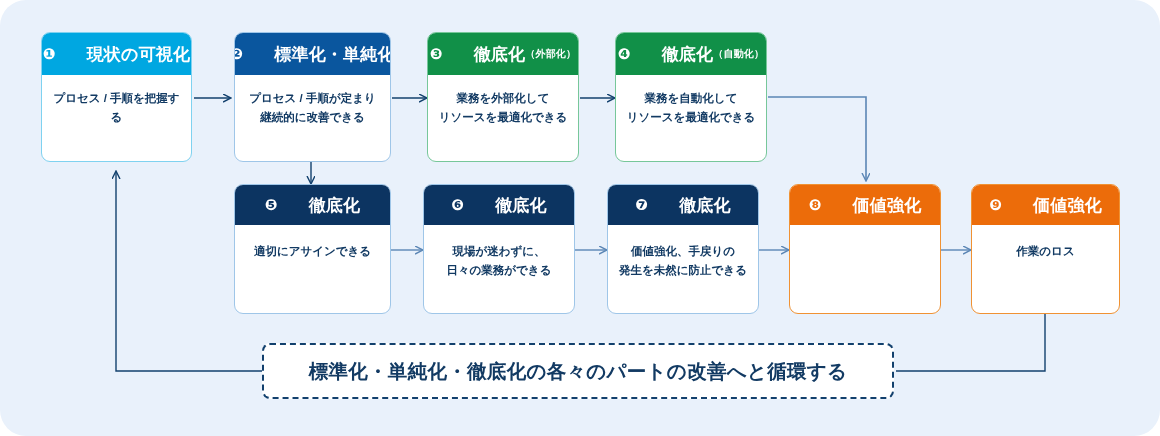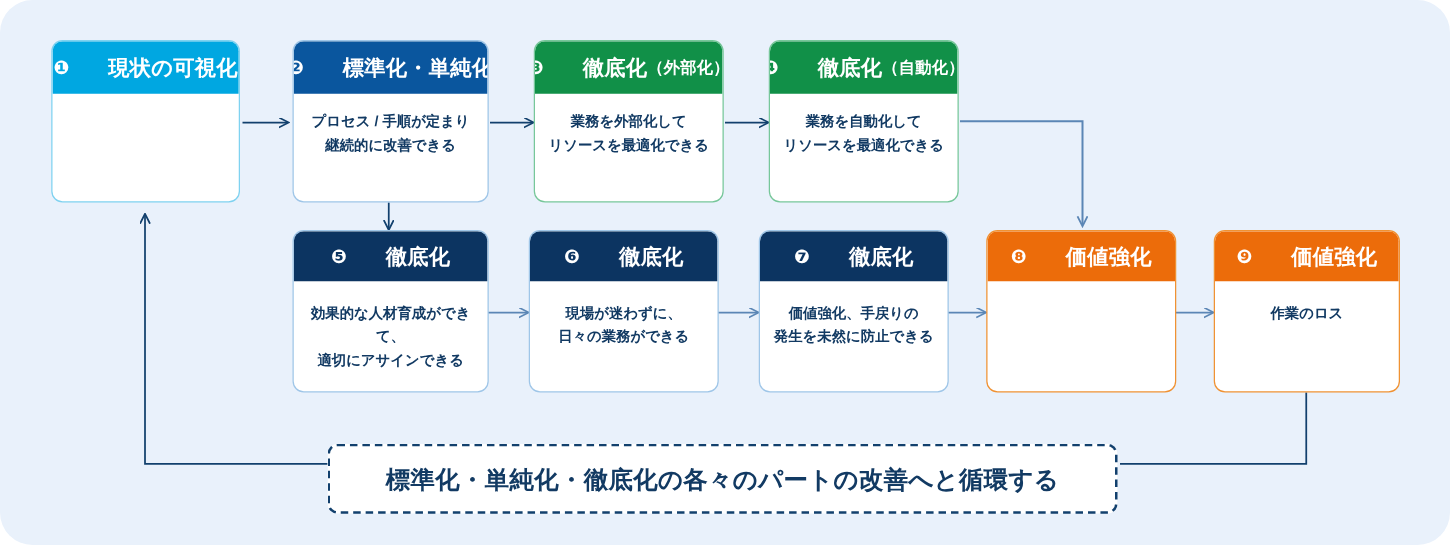--- a/index.html
+++ b/index.html
@@ -33,21 +33,21 @@
     display: flex;
     align-items: center;
     justify-content: center;
     color: #ffffff;
     font-weight: bold;
     letter-spacing: .2px;
     white-space: nowrap;
   }
   .card .hdr .num { font-size: 15px; margin-right: 4px; }
   .card .hdr .ttl { font-size: 17px; margin-left: 27px; }
-  .card .hdr .sub { font-size: 13px; margin-left: 0; text-align: center; }
+  .card .hdr .sub { font-size: 10px; margin-left: 0; text-align: center; }
   .card .body {
     flex: 1 1 auto;
     padding: 14px 6px 6px;
     color: #123a63;
     font-size: 11.5px;
     font-weight: bold;
     line-height: 1.65;
     text-align: center;
   }
   .card.r2 .hdr { height: 40px; flex: 0 0 40px; }
@@ -69,21 +69,21 @@
   #wires { position: absolute; left: 0; top: 0; width: 1160px; height: 436px; }
 
   
   #banner {
     position: absolute;
     left: 262px; top: 343px;
     width: 632px; height: 56px;
     background: #ffffff;
     border: 2px dashed #12406d;
     border-radius: 8px;
-    display: flex; align-items: center; justify-content: center; margin-top: 12px;
+    display: flex; align-items: center; justify-content: center;
   }
   #banner .btext {
     color: #123a63;
     font-size: 19.5px;
     font-weight: bold;
     letter-spacing: .3px;
     white-space: nowrap;
   }
 </style>
 </head>
@@ -118,20 +118,21 @@
 
     <path d="M262,371 L116,371 L116,172" fill="none" stroke="#12406d" stroke-width="1.4" marker-end="url(#ahNavy)"></path>
   </svg>
 
   <div class="card th-cyan" style="left:41px; top:32px; width:151px; height:130px;">
     <div class="hdr">
       <span class="num">❶</span>
       <span class="ttl">現状の可視化</span>
     </div>
     <div class="body">
+      <div>プロセス / 手順を把握する</div>
     </div>
   </div>
 
   <div class="card th-blue" style="left:234px; top:32px; width:157px; height:130px;">
     <div class="hdr">
       <span class="num">❷</span>
       <span class="ttl">標準化・単純化</span>
     </div>
     <div class="body">
       <div>プロセス / 手順が定まり</div>
@@ -162,21 +163,20 @@
       <div>リソースを最適化できる</div>
     </div>
   </div>
 
   <div class="card th-navy r2" style="left:234px; top:184px; width:157px; height:130px;">
     <div class="hdr">
       <span class="num">❺</span>
       <span class="ttl">徹底化</span>
     </div>
     <div class="body">
-      <div>効果的な人材育成ができて、</div>
       <div>適切にアサインできる</div>
     </div>
   </div>
 
   <div class="card th-navy r2" style="left:423px; top:184px; width:152px; height:130px;">
     <div class="hdr">
       <span class="num">❻</span>
       <span class="ttl">徹底化</span>
     </div>
     <div class="body">

